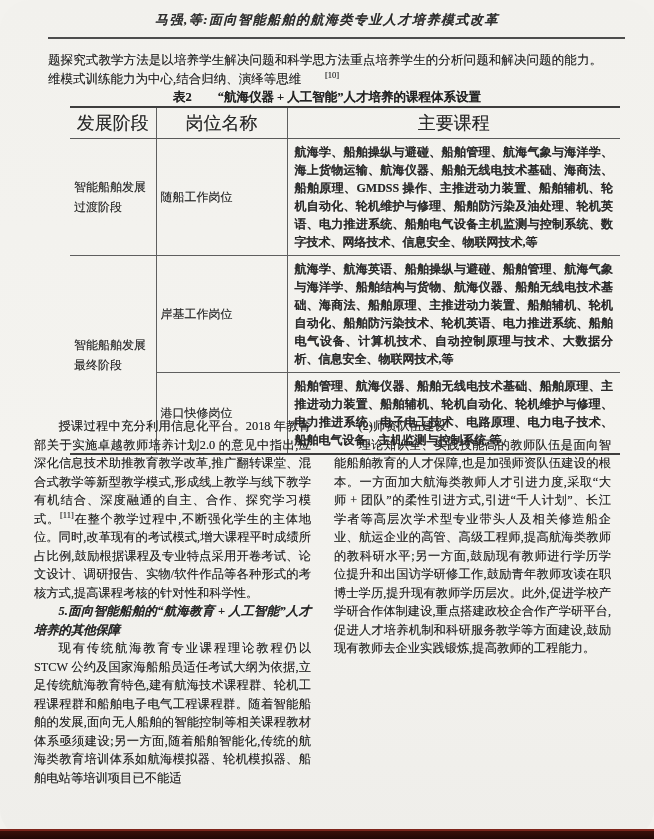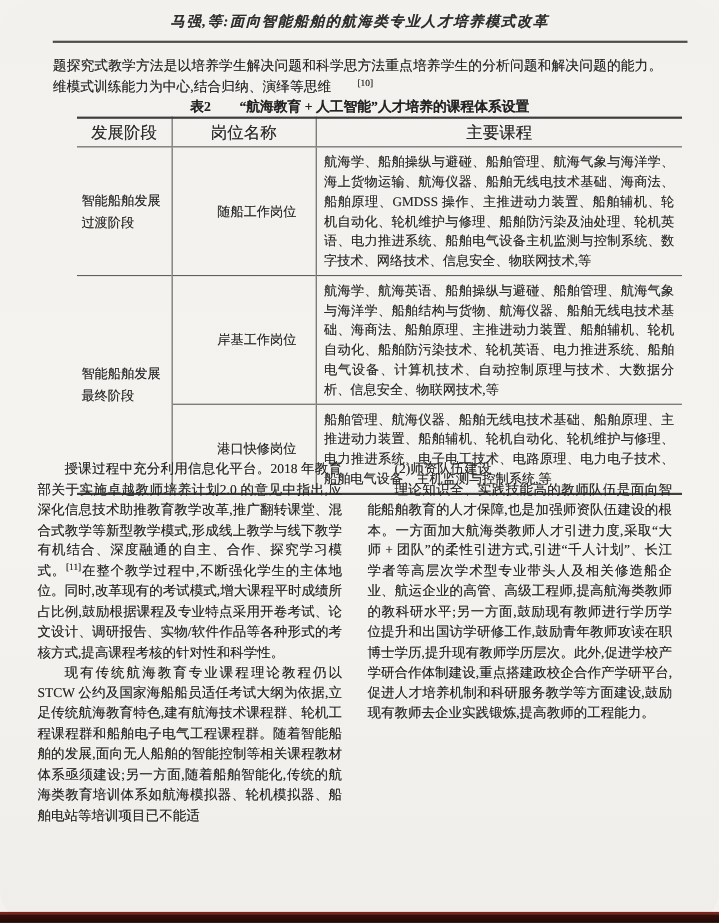--- a/index.html
+++ b/index.html
@@ -33,32 +33,32 @@
   }
   .caption-label { margin-right:26px; }
 
   table.course-table {
     position:absolute; top:106px; left:70px; width:550px;
     border-collapse:collapse; table-layout:fixed;
     border-top:2px solid #3e3e3e; border-bottom:2px solid #3e3e3e;
     font-size:12px; color:#2a2a2a;
   }
   .course-table th {
-    font-weight:normal; font-size:15px; text-align:center;
+    font-weight:normal; font-size:18px; text-align:center;
     padding:3px 0; height:16px; border-bottom:1px solid #5a5a5a;
   }
   .course-table td { vertical-align:middle; }
   .colw-stage { width:86px; }
   .colw-post  { width:131px; }
   .colw-courses { width:333px; }
   .vdiv { border-left:1px solid #5f5f5f; }
   tr.row-sep > td { border-top:1px solid #5f5f5f; }
   .stage-cell { text-align:left; line-height:20px; padding:2px 4px; }
-  .post-cell  { text-align:right; padding:2px 17px; }
-  .courses-cell { text-align:justify; padding:4px 7px; line-height:18px; }
+  .post-cell  { text-align:left; padding:2px 4px; }
+  .courses-cell { text-align:justify; padding:4px 7px; line-height:18px;font-weight:bold; }
 
   .body-cols { position:absolute; top:417px; left:34px; width:577px; display:flex; gap:23px; }
   .body-cols .textcol { font-size:12.3px; line-height:18.5px; }
   .kai-heading { font-weight:bold; font-style:italic; }
 
   .bottom-bar {
     position:absolute; bottom:0; left:0; width:100%; height:8px;
     background:linear-gradient(180deg,#3a100a 0%,#220806 100%);
     border-top:2px solid #7c241b;
   }
@@ -74,21 +74,21 @@
   <div class="intro">
     <div class="textcol">
       <p>题探究式教学方法是以培养学生解决问题和科学思维模式训练能力为中心,结合归纳、演绎等思维</p>
     </div>
     <div class="textcol">
       <p><span>方法重点培养学生的分析问题和解决问题的能力。</span><sup class="cite">[10]</sup></p>
     </div>
   </div>
 
   <div class="table-caption">
-    <span class="caption-label">表2</span><span>“航海教育 + 人工智能”人才培养的课程体系设置</span>
+    <span class="caption-label">表2</span><span>“航海仪器 + 人工智能”人才培养的课程体系设置</span>
   </div>
 
   <table class="course-table">
     <colgroup>
       <col class="colw-stage">
         <col class="colw-post">
         <col class="colw-courses">
     </colgroup>
     <thead>
       <tr>
@@ -111,20 +111,21 @@
       <tr class="row-sep">
         <td class="post-cell vdiv">港口快修岗位</td>
         <td class="courses-cell vdiv">船舶管理、航海仪器、船舶无线电技术基础、船舶原理、主推进动力装置、船舶辅机、轮机自动化、轮机维护与修理、电力推进系统、电子电工技术、电路原理、电力电子技术、船舶电气设备、主机监测与控制系统,等</td>
       </tr>
     </tbody>
   </table>
 
   <div class="body-cols">
     <div class="textcol">
       <p class="indent"><span>授课过程中充分利用信息化平台。2018 年教育部关于实施卓越教师培养计划2.0 的意见中指出,应深化信息技术助推教育教学改革,推广翻转课堂、混合式教学等新型教学模式,形成线上教学与线下教学有机结合、深度融通的自主、合作、探究学习模式。</span><sup class="cite">[11]</sup><span>在整个教学过程中,不断强化学生的主体地位。同时,改革现有的考试模式,增大课程平时成绩所占比例,鼓励根据课程及专业特点采用开卷考试、论文设计、调研报告、实物/软件作品等各种形式的考核方式,提高课程考核的针对性和科学性。</span></p>
+      <p class="indent kai-heading">5.面向智能船舶的“航海教育 + 人工智能”人才培养的其他保障</p>
       <p class="indent">现有传统航海教育专业课程理论教程仍以STCW 公约及国家海船船员适任考试大纲为依据,立足传统航海教育特色,建有航海技术课程群、轮机工程课程群和船舶电子电气工程课程群。随着智能船舶的发展,面向无人船舶的智能控制等相关课程教材体系亟须建设;另一方面,随着船舶智能化,传统的航海类教育培训体系如航海模拟器、轮机模拟器、船舶电站等培训项目已不能适</p>
     </div>
     <div class="textcol">
       <p class="indent">(2)师资队伍建设</p>
       <p class="indent">理论知识全、实践技能高的教师队伍是面向智能船舶教育的人才保障,也是加强师资队伍建设的根本。一方面加大航海类教师人才引进力度,采取“大师 + 团队”的柔性引进方式,引进“千人计划”、长江学者等高层次学术型专业带头人及相关修造船企业、航运企业的高管、高级工程师,提高航海类教师的教科研水平;另一方面,鼓励现有教师进行学历学位提升和出国访学研修工作,鼓励青年教师攻读在职博士学历,提升现有教师学历层次。此外,促进学校产学研合作体制建设,重点搭建政校企合作产学研平台,促进人才培养机制和科研服务教学等方面建设,鼓励现有教师去企业实践锻炼,提高教师的工程能力。</p>
     </div>
   </div>
 
   <div class="bottom-bar"></div>
 

